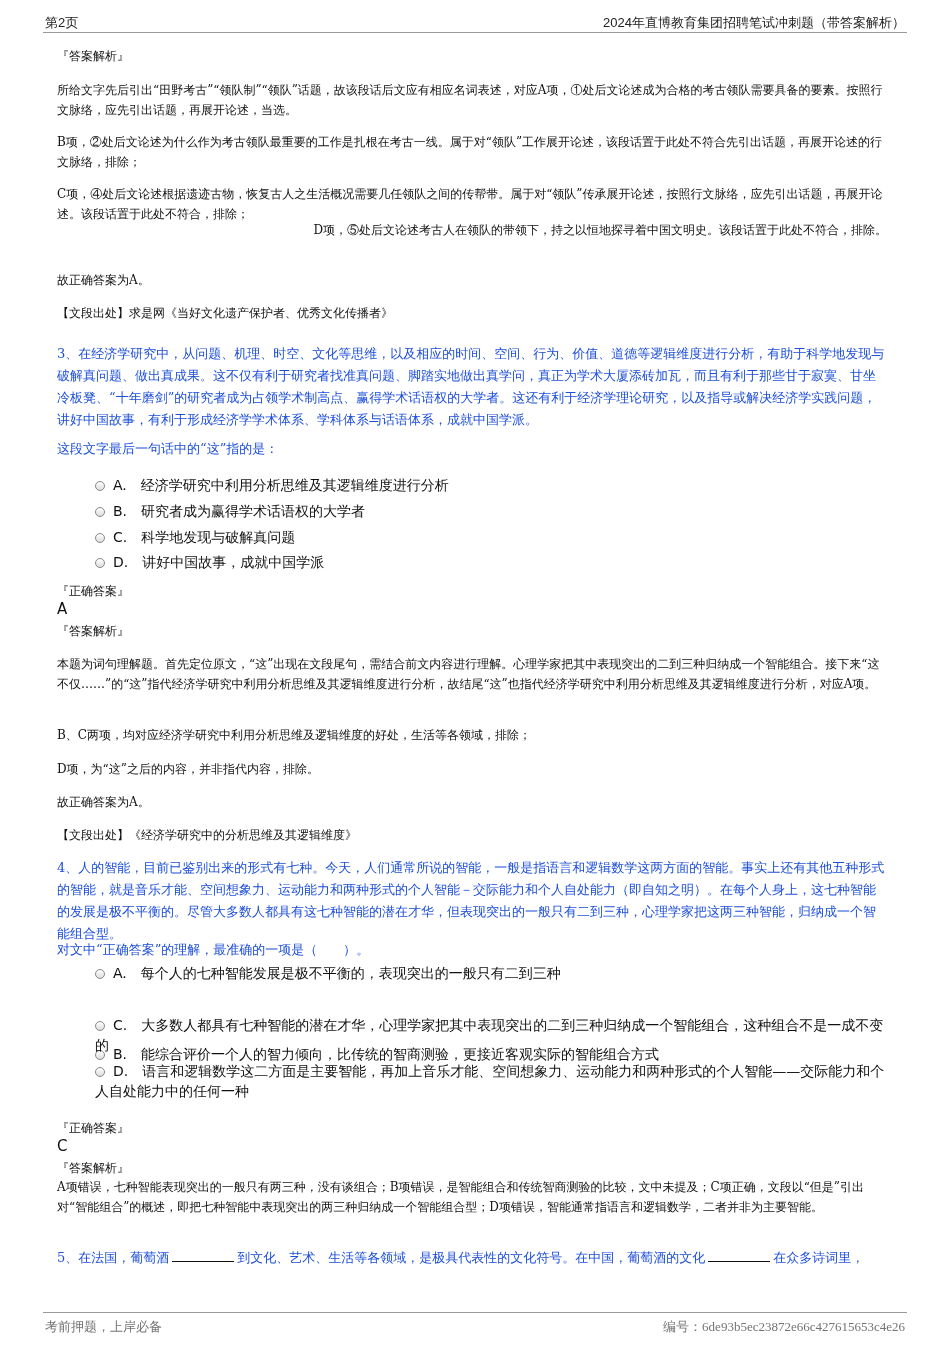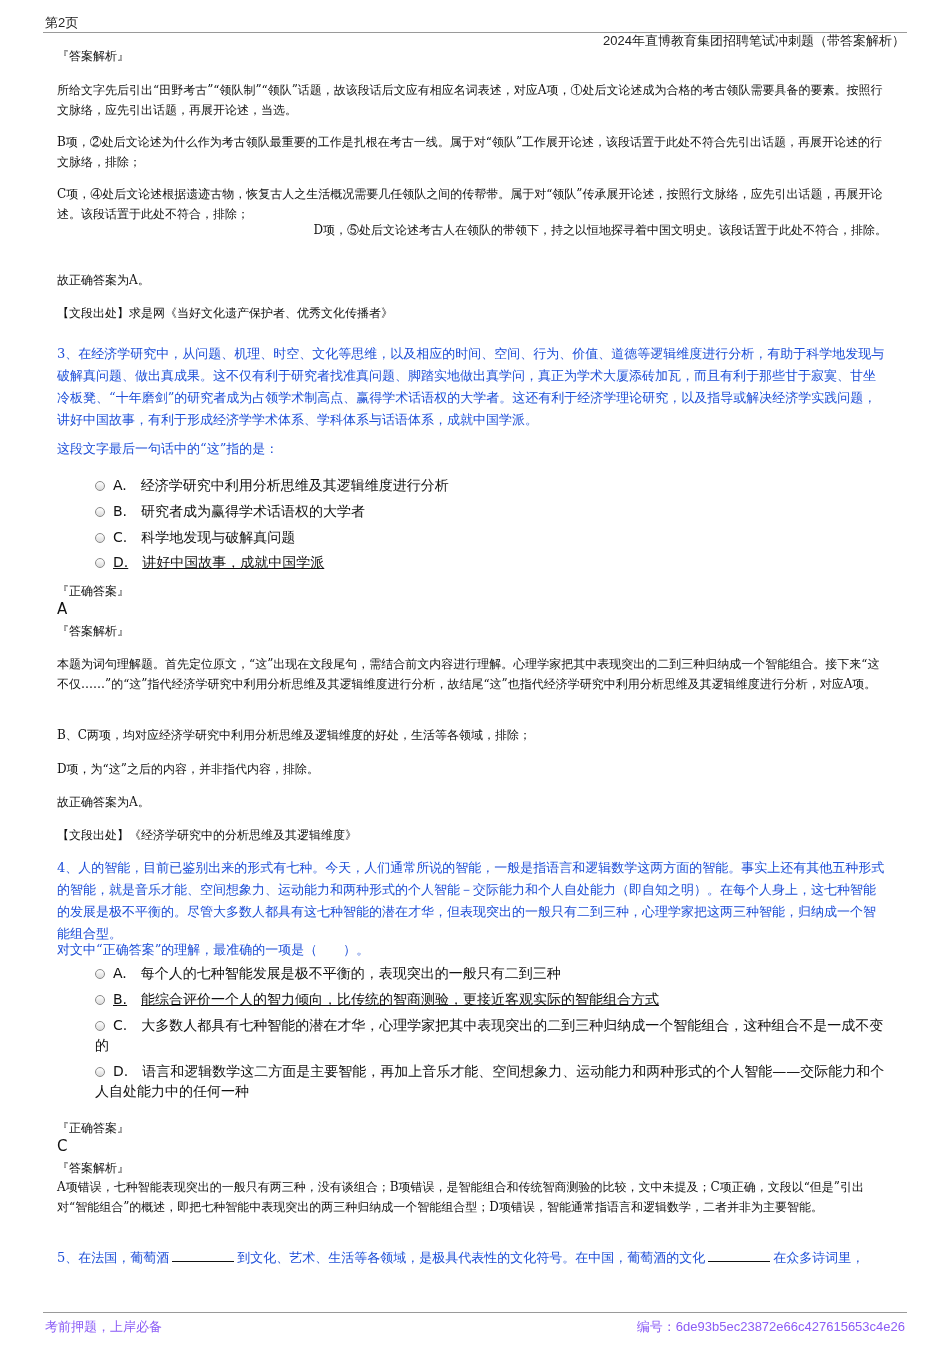--- a/index.html
+++ b/index.html
@@ -8,26 +8,26 @@
       font-family: "DejaVu Serif", "Liberation Serif", serif;
       color: #111;
     }
     .header {
       position: absolute; left: 43px; right: 43px; top: 10px; height: 22px;
       border-bottom: 1px solid #9a9a9a;
       font-family: "Liberation Sans", "DejaVu Sans", sans-serif;
       font-size: 13px; color: #222;
     }
     .header .left { position: absolute; left: 2px; top: 4px; }
-    .header .right { position: absolute; right: 2px; top: 4px; margin-top: 18px; }
+    .header .right { position: absolute; right: 2px; top: 4px; }
     .footer {
       position: absolute; left: 43px; right: 43px; top: 1312px; height: 24px;
       border-top: 1px solid #9a9a9a;
-      font-family: Liberation Sans, sans-serif;
-      font-size: 13px; color: #8b5cf6;
+      font-family: Liberation Serif, serif;
+      font-size: 13px; color: #737373;
     }
     .footer .left { position: absolute; left: 2px; top: 5px; }
     .footer .right { position: absolute; right: 2px; top: 5px; }
     .blk { position: absolute; left: 57px; width: 830px; font-size: 12px; line-height: 20px; }
     .small { font-size: 13px; line-height: 22px; color: #1d4ed8; }
     .opt {
       position: absolute; left: 95px; font-size: 14px; line-height: 20px; width: 790px;
       font-family: "DejaVu Sans", sans-serif;
     }
     .opt .radio {
@@ -61,40 +61,40 @@
 
 <div class="opt" style="top:475px;">
   <span class="radio"></span><span class="letter">A.</span><span class="opt2">经济学研究中利用分析思维及其逻辑维度进行分析</span>
 </div>
 <div class="opt" style="top:501px;">
   <span class="radio"></span><span class="letter">B.</span><span class="opt2">研究者成为赢得学术话语权的大学者</span>
 </div>
 <div class="opt" style="top:527px;">
   <span class="radio"></span><span class="letter">C.</span><span class="opt2">科学地发现与破解真问题</span>
 </div>
-<div class="opt" style="top:552px;text-decoration:underline;">
+<div class="opt" style="top:552px;">
   <span class="radio"></span><span class="letter">D.</span><span class="opt2">讲好中国故事，成就中国学派</span>
 </div>
 
 <div class="blk" style="top:581px;">『正确答案』</div>
 <div class="answer-letter" style="top:600px;">A</div>
 <div class="blk" style="top:621px;">『答案解析』</div>
 <div class="blk" style="top:654px;">本题为词句理解题。首先定位原文，“这”出现在文段尾句，需结合前文内容进行理解。心理学家把其中表现突出的二到三种归纳成一个智能组合。接下来“这不仅……”的“这”指代经济学研究中利用分析思维及其逻辑维度进行分析，故结尾“这”也指代经济学研究中利用分析思维及其逻辑维度进行分析，对应A项。</div>
 <div class="blk" style="top:725px;">B、C两项，均对应经济学研究中利用分析思维及逻辑维度的好处，生活等各领域，排除；</div>
 <div class="blk" style="top:759px;">D项，为“这”之后的内容，并非指代内容，排除。</div>
 <div class="blk" style="top:792px;">故正确答案为A。</div>
 <div class="blk" style="top:825px;">【文段出处】《经济学研究中的分析思维及其逻辑维度》</div>
 
 <div class="blk small" style="top:857px;">4、人的智能，目前已鉴别出来的形式有七种。今天，人们通常所说的智能，一般是指语言和逻辑数学这两方面的智能。事实上还有其他五种形式的智能，就是音乐才能、空间想象力、运动能力和两种形式的个人智能－交际能力和个人自处能力（即自知之明）。在每个人身上，这七种智能的发展是极不平衡的。尽管大多数人都具有这七种智能的潜在才华，但表现突出的一般只有二到三种，心理学家把这两三种智能，归纳成一个智能组合型。</div>
 <div class="blk small" style="top:939px;">对文中“正确答案”的理解，最准确的一项是（　　）。</div>
 
 <div class="opt" style="top:963px;">
   <span class="radio"></span><span class="letter">A.</span><span class="opt2">每个人的七种智能发展是极不平衡的，表现突出的一般只有二到三种</span>
 </div>
-<div class="opt" style="top:989px;text-decoration:underline;">
+<div class="opt" style="top:1044px;">
   <span class="radio"></span><span class="letter">B.</span><span class="opt2">能综合评价一个人的智力倾向，比传统的智商测验，更接近客观实际的智能组合方式</span>
 </div>
 <div class="opt" style="top:1015px;">
   <span class="radio"></span><span class="letter">C.</span><span class="opt2">大多数人都具有七种智能的潜在才华，心理学家把其中表现突出的二到三种归纳成一个智能组合，这种组合不是一成不变的</span>
 </div>
 <div class="opt" style="top:1061px;">
   <span class="radio"></span><span class="letter">D.</span><span class="opt2">语言和逻辑数学这二方面是主要智能，再加上音乐才能、空间想象力、运动能力和两种形式的个人智能——交际能力和个人自处能力中的任何一种</span>
 </div>
 
 <div class="blk" style="top:1118px;">『正确答案』</div>

